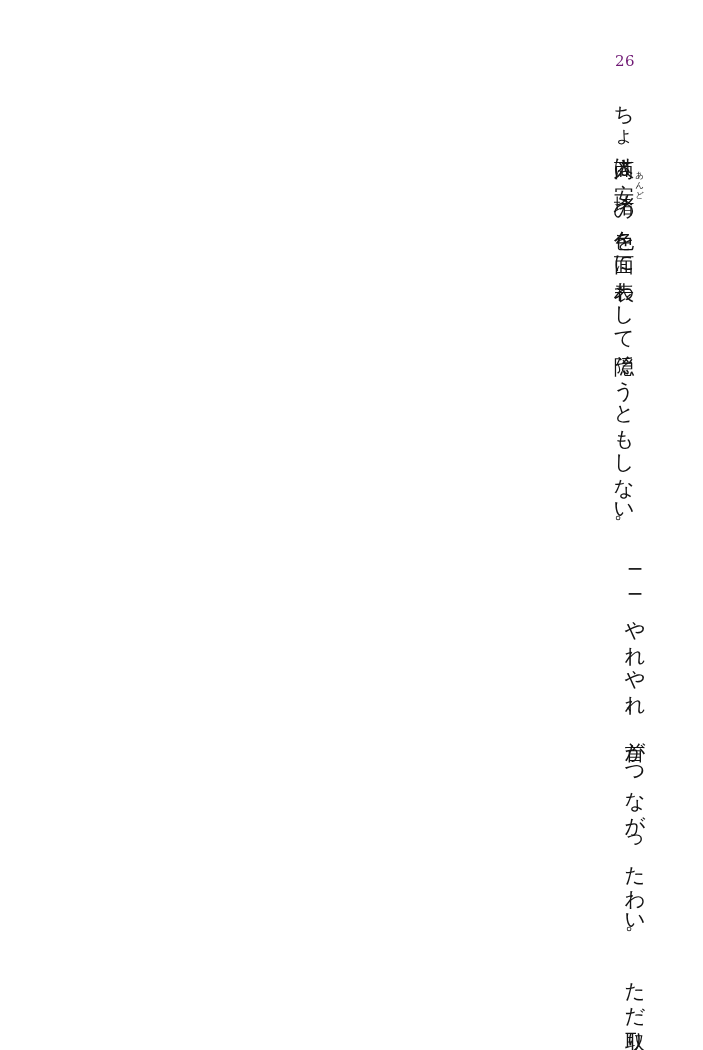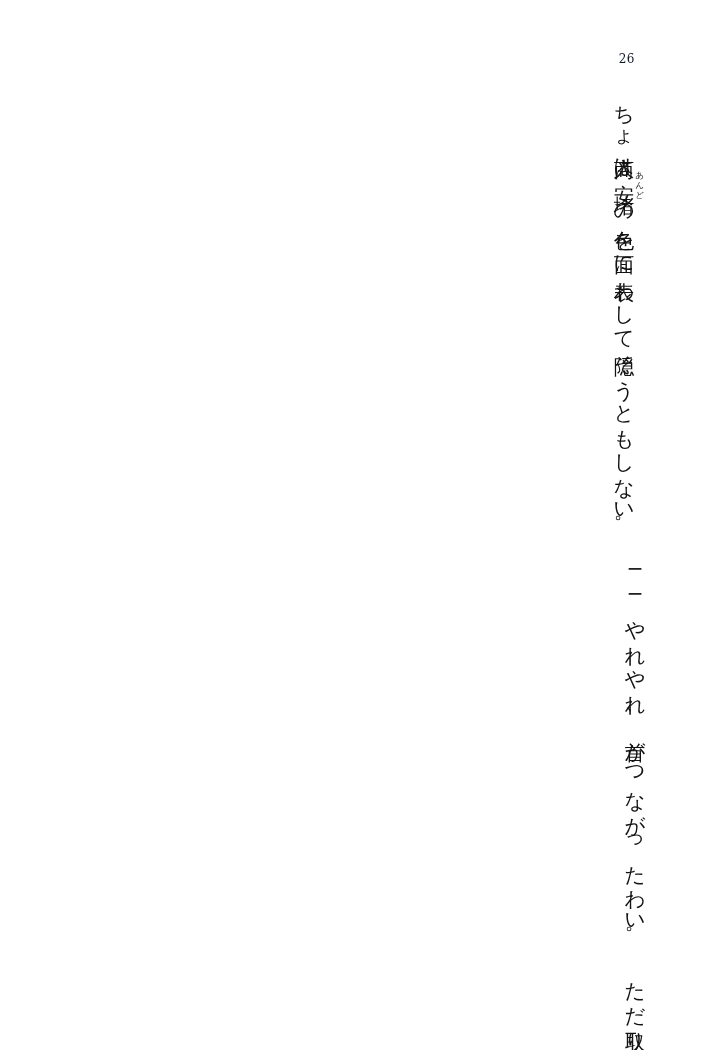--- a/index.html
+++ b/index.html
@@ -14,23 +14,23 @@
     font-family: "DejaVu Serif", "Liberation Serif", serif;
     color: #111111;
     overflow: hidden;
   }
 
   
   .page-number {
     position: absolute;
     top: 52px;
     right: 68px;
-    font-size: 12px;
+    font-size: 15px;
     letter-spacing: 0.5px;
-    color: #0f172a;
+    color: #701a75;
   }
 
   
   .vtext {
     position: absolute;
     top: 92px;
     right: 58px;
     left: 55px;
     height: 900px;
     display: flex;

